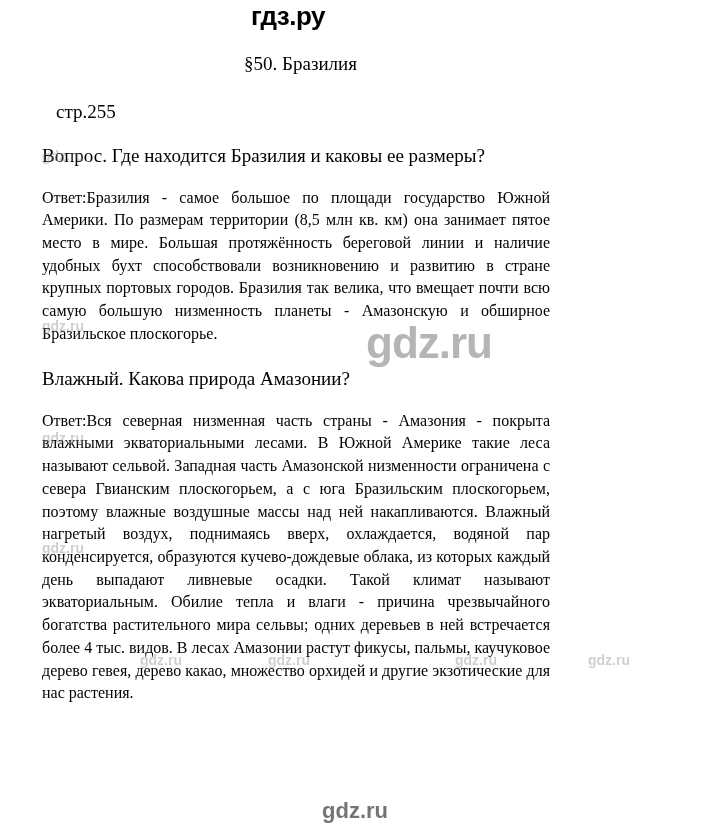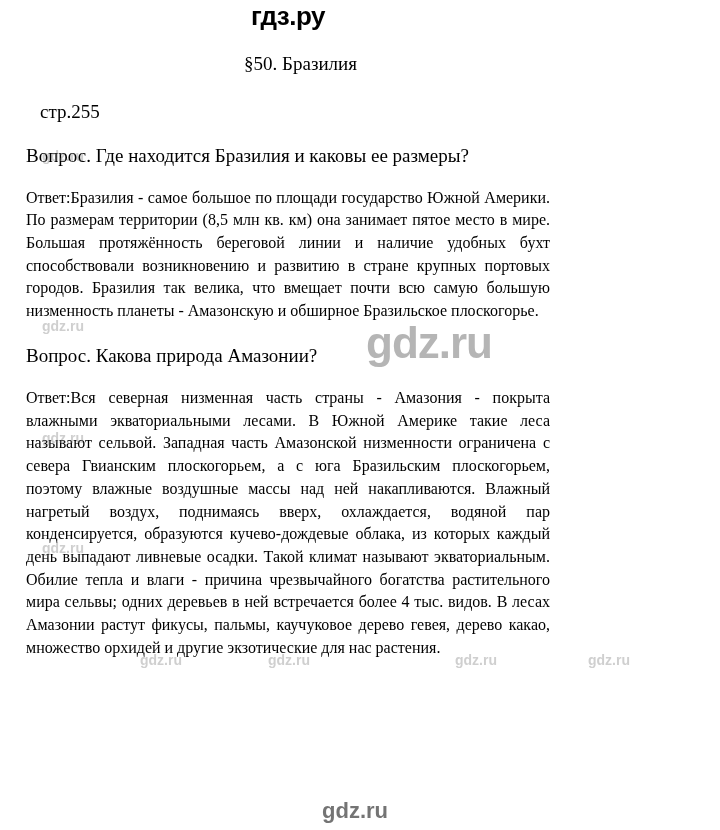--- a/index.html
+++ b/index.html
@@ -40,20 +40,21 @@
     font-family: "Liberation Serif", serif;
     margin-left: 25px;
   }
   .page-num {
     margin: 26px 0 0 14px;
     font-size: 19px;
   }
   .content {
     padding: 0 26px;
     box-sizing: border-box;
+    margin-left: 16px;
   }
   .q {
     font-size: 19px;
     margin-top: 22px;
   }
   .a {
     font-size: 16px;
     margin-top: 20px;
     text-align: justify;
     text-justify: inter-word;
@@ -92,21 +93,21 @@
 
   <div class="section-title">§50. Бразилия</div>
 
   <div class="content">
 
     <div class="page-num">стр.255</div>
 
     <div class="q">Вопрос. Где находится Бразилия и каковы ее размеры?</div>
     <div class="a">Ответ:Бразилия - самое большое по площади государство Южной Америки. По размерам территории (8,5 млн кв. км) она занимает пятое место в мире. Большая протяжённость береговой линии и наличие удобных бухт способствовали возникновению и развитию в стране крупных портовых городов. Бразилия так велика, что вмещает почти всю самую большую низменность планеты - Амазонскую и обширное Бразильское плоскогорье.</div>
 
-    <div class="q">Вопрос. Какова природа Амазонии?</div>
+    <div class="q">Влажный. Какова природа Амазонии?</div>
     <div class="a">Ответ:Вся северная низменная часть страны - Амазония - покрыта влажными экваториальными лесами. В Южной Америке такие леса называют сельвой. Западная часть Амазонской низменности ограничена с севера Гвианским плоскогорьем, а с юга Бразильским плоскогорьем, поэтому влажные воздушные массы над ней накапливаются. Влажный нагретый воздух, поднимаясь вверх, охлаждается, водяной пар конденсируется, образуются кучево-дождевые облака, из которых каждый день выпадают ливневые осадки. Такой климат называют экваториальным. Обилие тепла и влаги - причина чрезвычайного богатства растительного мира сельвы; одних деревьев в ней встречается более 4 тыс. видов. В лесах Амазонии растут фикусы, пальмы, каучуковое дерево гевея, дерево какао, множество орхидей и другие экзотические для нас растения.</div>
 
   </div>
 
   <div class="wm wm-small" style="left:42px; top:148px;">gdz.ru</div>
   <div class="wm wm-small" style="left:42px; top:318px;">gdz.ru</div>
   <div class="wm wm-small" style="left:42px; top:430px;">gdz.ru</div>
   <div class="wm wm-small" style="left:42px; top:540px;">gdz.ru</div>
   <div class="wm wm-small" style="left:140px; top:652px;">gdz.ru</div>
   <div class="wm wm-small" style="left:268px; top:652px;">gdz.ru</div>

